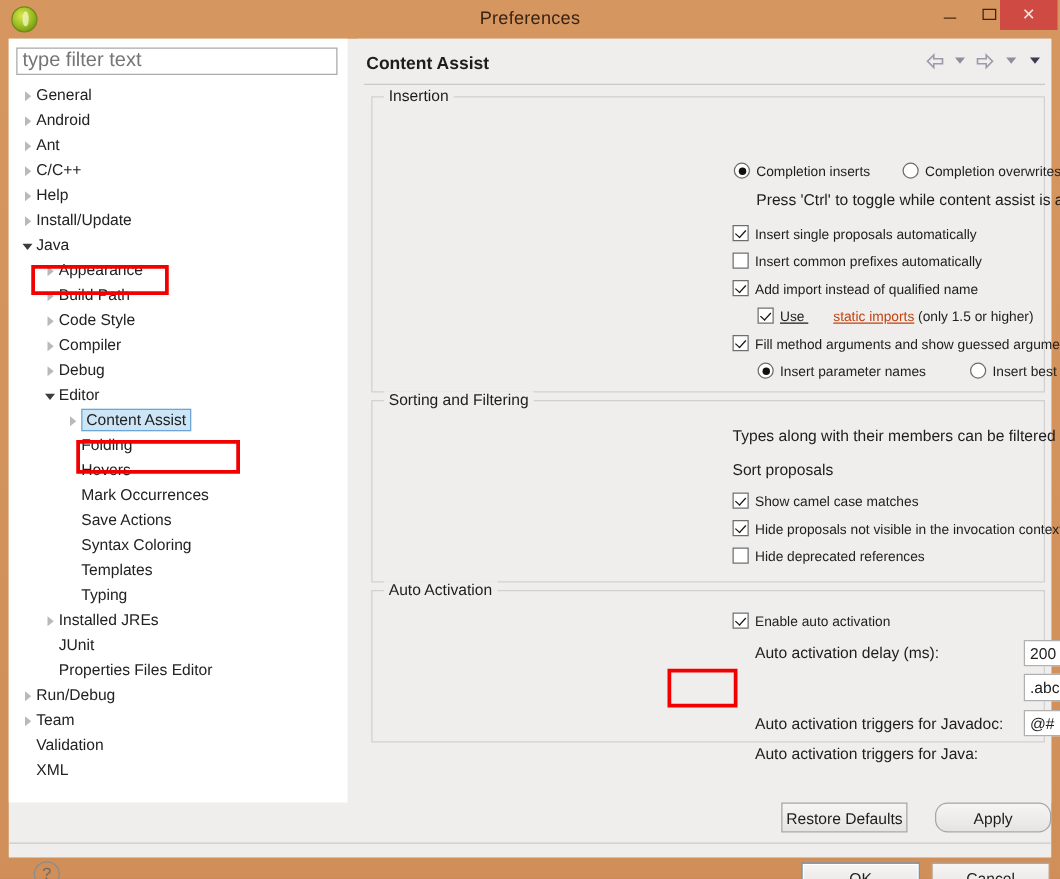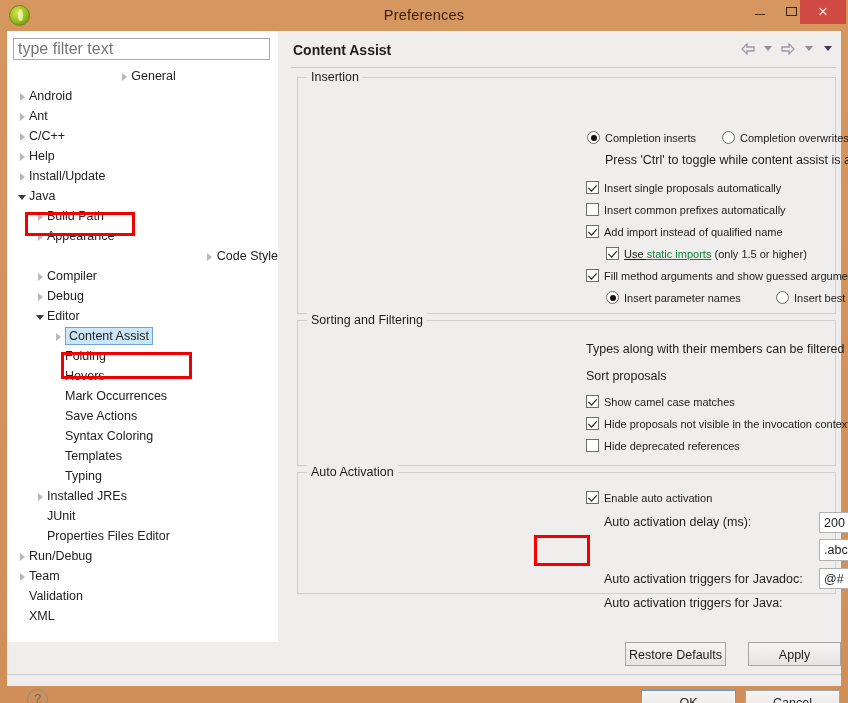--- a/index.html
+++ b/index.html
@@ -300,22 +300,23 @@
     line-height: 16px;
     cursor: default;
   }
   .plain-text {
     position: absolute;
     font-size: 12.5px;
     color: #1d1d1d;
     white-space: nowrap;
   }
   a.link {
-    color: #15803d;
+    color: #c2410c;
     text-decoration: underline;
+    margin-left: 20px;
   }
   .ul { text-decoration: underline; }
 
   
   .tfield {
     position: absolute;
     border: 1px solid #b0b0b0;
     background: #ffffff;
     box-sizing: border-box;
     font-family: "Liberation Sans", sans-serif;
@@ -335,21 +336,21 @@
     border: 1px solid #a8a6a4;
     box-sizing: border-box;
     font-family: "Liberation Sans", sans-serif;
     font-size: 12.5px;
     color: #1d1d1d;
     text-align: center;
     cursor: default;
     line-height: 24px;
   }
   #btn-restore { left: 618px; top: 611px; width: 101px; height: 24px; }
-  #btn-apply   { left: 741px; top: 611px; width: 93px; height: 24px; }
+  #btn-apply   { left: 741px; top: 611px; width: 93px; height: 24px; border-radius: 10px; }
 
   #footer-rule {
     position: absolute;
     left: 0; top: 643px;
     width: 834px; height: 1px;
     background: #c9c9c9;
   }
   #btn-ok {
     left: 634px; top: 659px; width: 95px; height: 25px;
     border: 1px solid #5b9bd5;
@@ -382,30 +383,30 @@
     <div class="winbtn" id="btn-min"></div>
     <div class="winbtn" id="btn-max"></div>
     <div class="winbtn" id="btn-close"></div>
   </div>
 
   <div id="dialog-body">
 
     <div id="left-pane">
       <input id="filter-input" type="text" placeholder="type filter text" style="">
       <div id="tree">
-          <div class="tree-row" style="padding-left: 8px; text-align: center;"><span class="twisty collapsed"></span><span class="tree-label">General</span></div>
+          <div class="tree-row" style="padding-left: 8px;"><span class="twisty collapsed"></span><span class="tree-label">General</span></div>
           <div class="tree-row" style="padding-left: 8px;"><span class="twisty collapsed"></span><span class="tree-label">Android</span></div>
           <div class="tree-row" style="padding-left: 8px;"><span class="twisty collapsed"></span><span class="tree-label">Ant</span></div>
           <div class="tree-row" style="padding-left: 8px;"><span class="twisty collapsed"></span><span class="tree-label">C/C++</span></div>
           <div class="tree-row" style="padding-left: 8px;"><span class="twisty collapsed"></span><span class="tree-label">Help</span></div>
           <div class="tree-row" style="padding-left: 8px;"><span class="twisty collapsed"></span><span class="tree-label">Install/Update</span></div>
           <div class="tree-row" style="padding-left: 8px;"><span class="twisty expanded"></span><span class="tree-label">Java</span></div>
+          <div class="tree-row" style="padding-left: 26px;"><span class="twisty collapsed"></span><span class="tree-label">Appearance</span></div>
           <div class="tree-row" style="padding-left: 26px;"><span class="twisty collapsed"></span><span class="tree-label">Build Path</span></div>
-          <div class="tree-row" style="padding-left: 26px;"><span class="twisty collapsed"></span><span class="tree-label">Appearance</span></div>
-          <div class="tree-row" style="padding-left: 26px; text-align: right;"><span class="twisty collapsed"></span><span class="tree-label">Code Style</span></div>
+          <div class="tree-row" style="padding-left: 26px;"><span class="twisty collapsed"></span><span class="tree-label">Code Style</span></div>
           <div class="tree-row" style="padding-left: 26px;"><span class="twisty collapsed"></span><span class="tree-label">Compiler</span></div>
           <div class="tree-row" style="padding-left: 26px;"><span class="twisty collapsed"></span><span class="tree-label">Debug</span></div>
           <div class="tree-row" style="padding-left: 26px;"><span class="twisty expanded"></span><span class="tree-label">Editor</span></div>
           <div class="tree-row selected" style="padding-left: 44px;"><span class="twisty collapsed"></span><span class="tree-label sel-box">Content Assist</span></div>
           <div class="tree-row" style="padding-left: 44px;"><span class="twisty none"></span><span class="tree-label">Folding</span></div>
           <div class="tree-row" style="padding-left: 44px;"><span class="twisty none"></span><span class="tree-label">Hovers</span></div>
           <div class="tree-row" style="padding-left: 44px;"><span class="twisty none"></span><span class="tree-label">Mark Occurrences</span></div>
           <div class="tree-row" style="padding-left: 44px;"><span class="twisty none"></span><span class="tree-label">Save Actions</span></div>
           <div class="tree-row" style="padding-left: 44px;"><span class="twisty none"></span><span class="tree-label">Syntax Coloring</span></div>
           <div class="tree-row" style="padding-left: 44px;"><span class="twisty none"></span><span class="tree-label">Templates</span></div>

